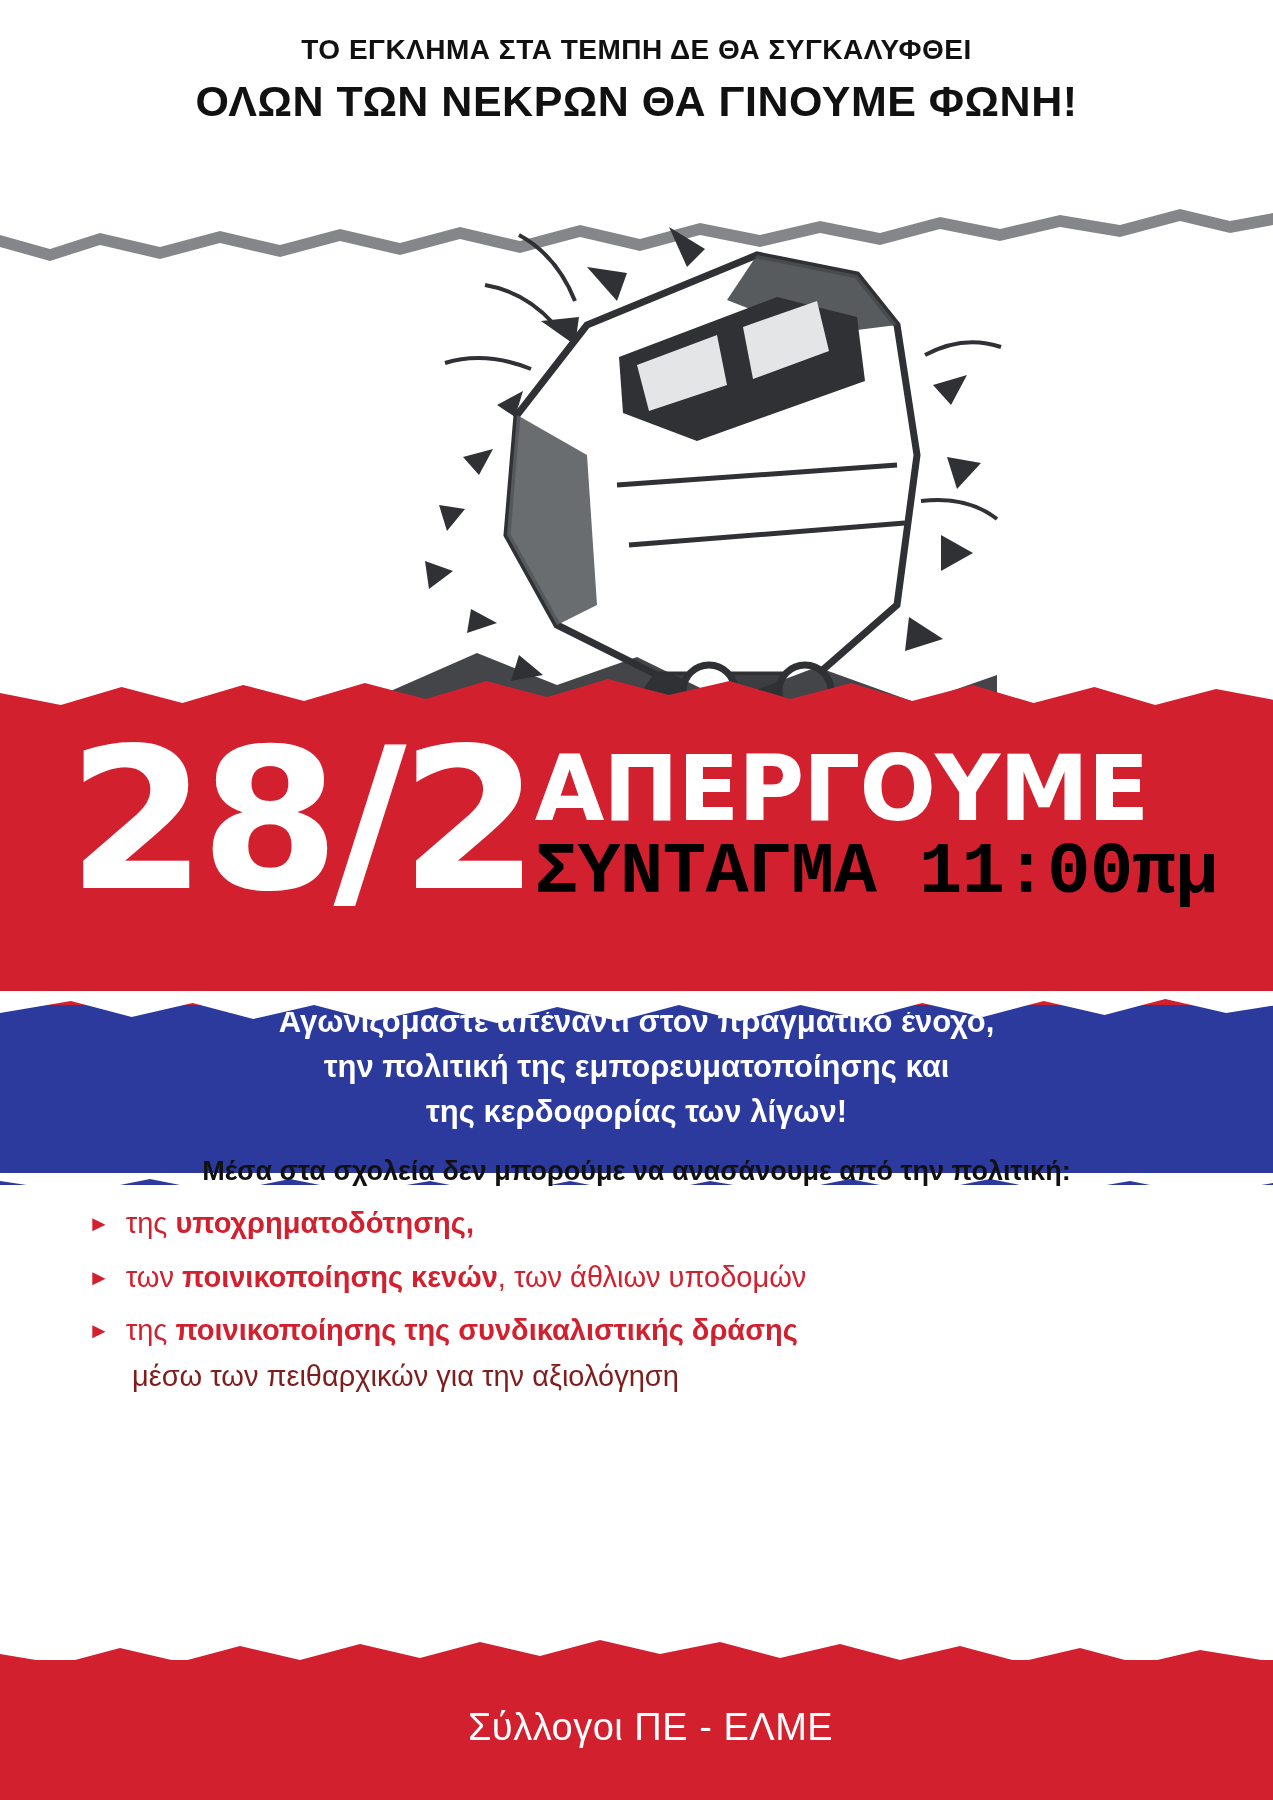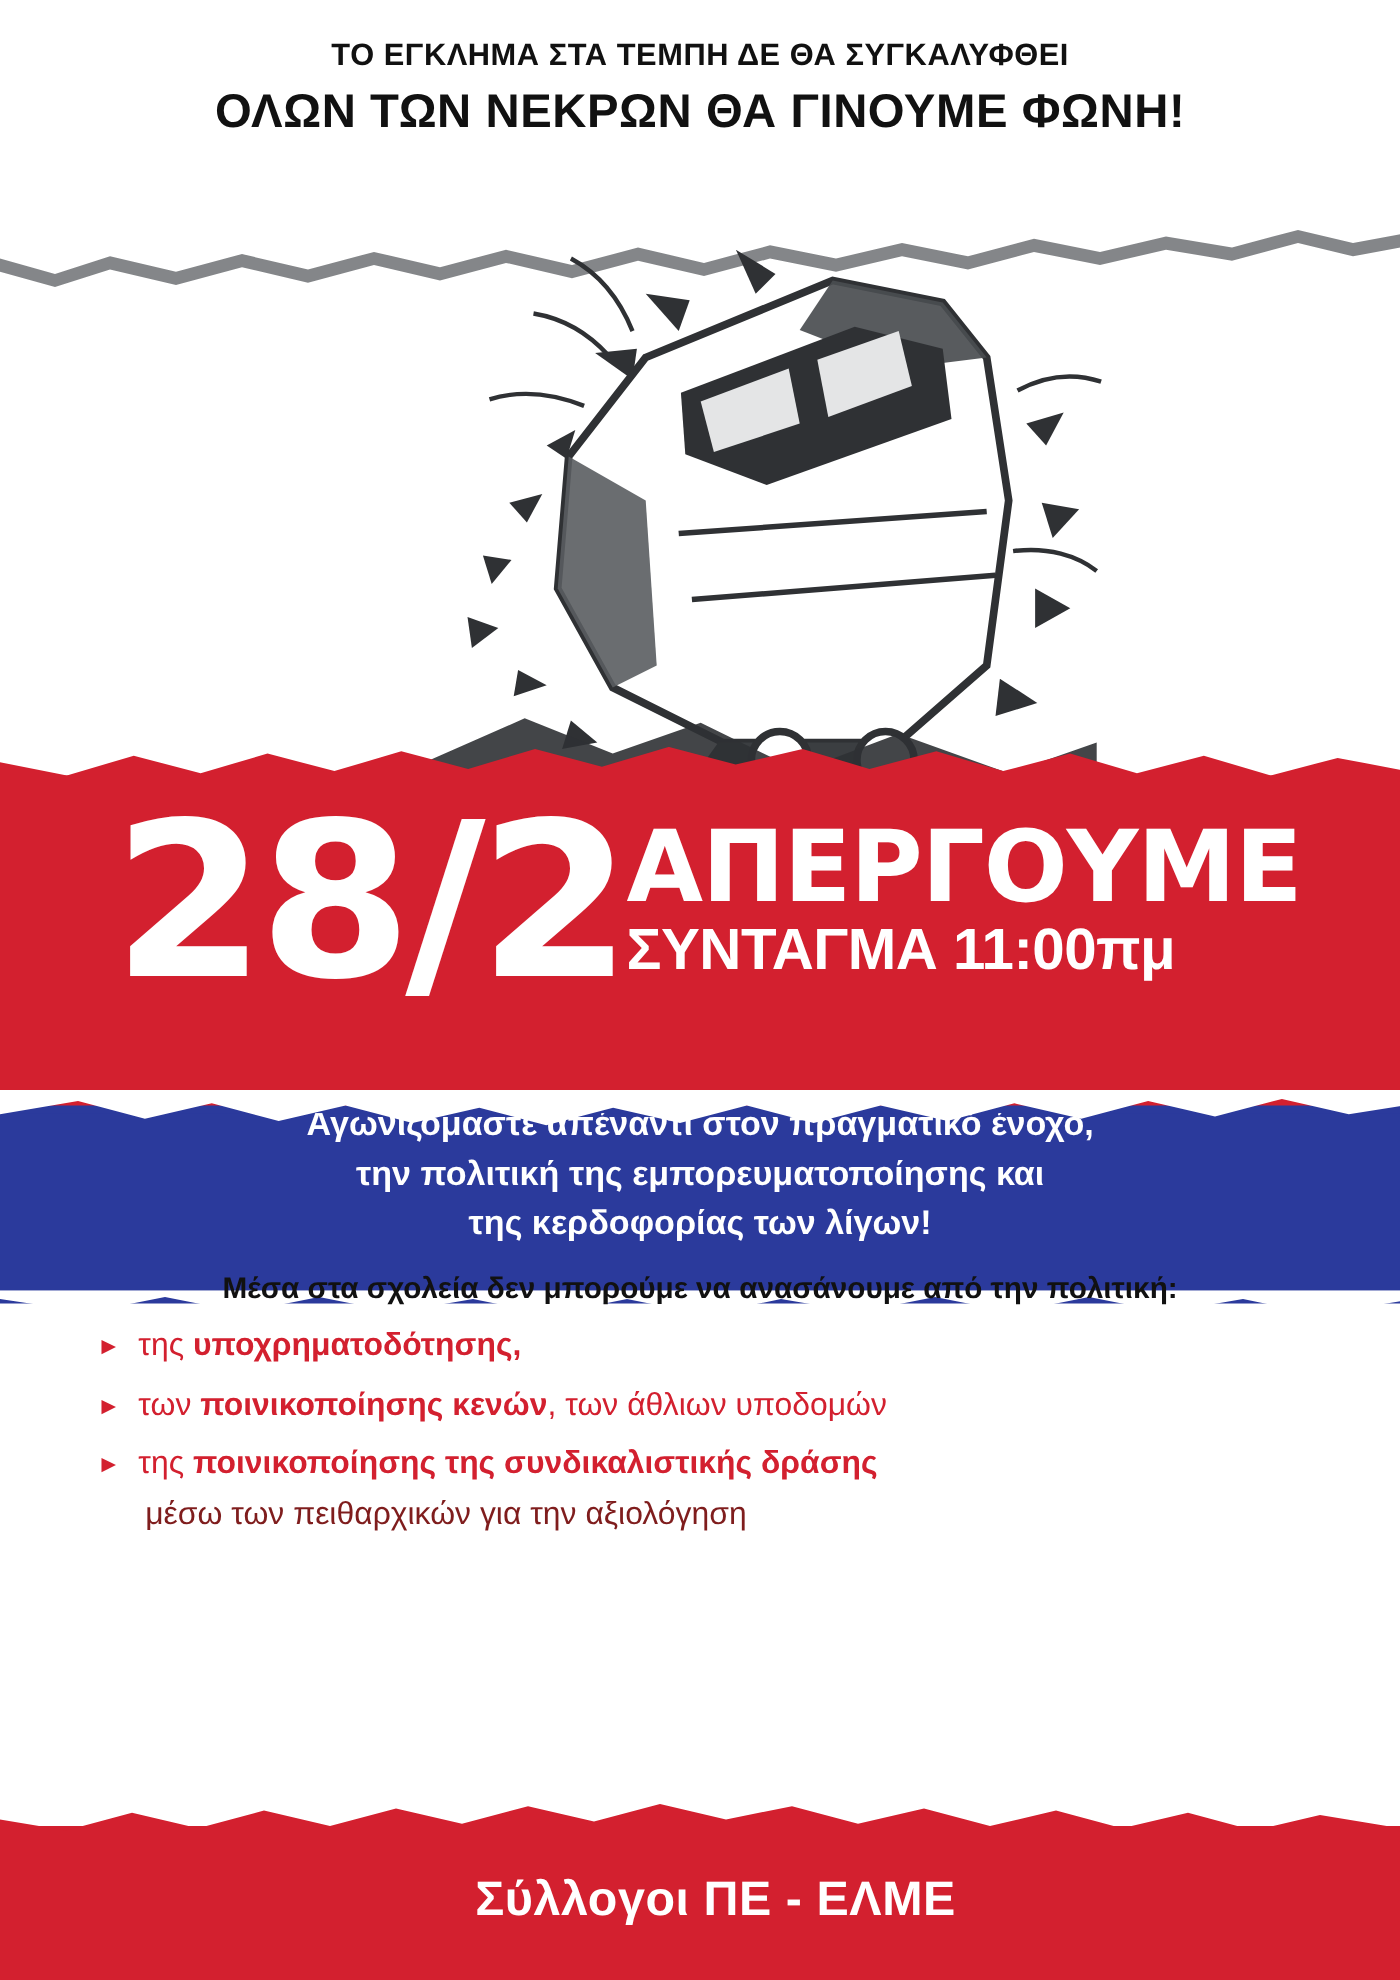--- a/index.html
+++ b/index.html
@@ -127,24 +127,24 @@
   }
   .strike-word {
     font-family: "DejaVu Sans", sans-serif;
     font-size: 90px;
     font-weight: bold;
     color: #ffffff;
     line-height: 0.98;
     letter-spacing: -1px;
   }
   .strike-place {
-    font-family: Liberation Sans, sans-serif;
-    font-size: 53px;
-    font-weight: bold;
-    color: #ffffff;
+    font-family: Liberation Mono, monospace;
+    font-size: 72px;
+    font-weight: bold;
+    color: #000000;
     line-height: 1.0;
     letter-spacing: -0.5px;
     margin-top: 4px;
   }
 
   
   .blue-band {
     position: absolute;
     top: 1000px;
     left: 0;
@@ -244,22 +244,22 @@
   .footer-top-edge {
     position: absolute;
     top: -22px;
     left: 0;
     width: 100%;
     height: 34px;
     z-index: 4;
   }
   .footer-text {
     color: #ffffff;
-    font-size: 44px;
-    font-weight: bold;
+    font-size: 38px;
+    font-weight: normal;
     letter-spacing: 0.5px;
     padding-bottom: 6px;
     margin-left: 28px;
   }
 </style>
 </head>
 <body>
 
 <div class="poster">
 

